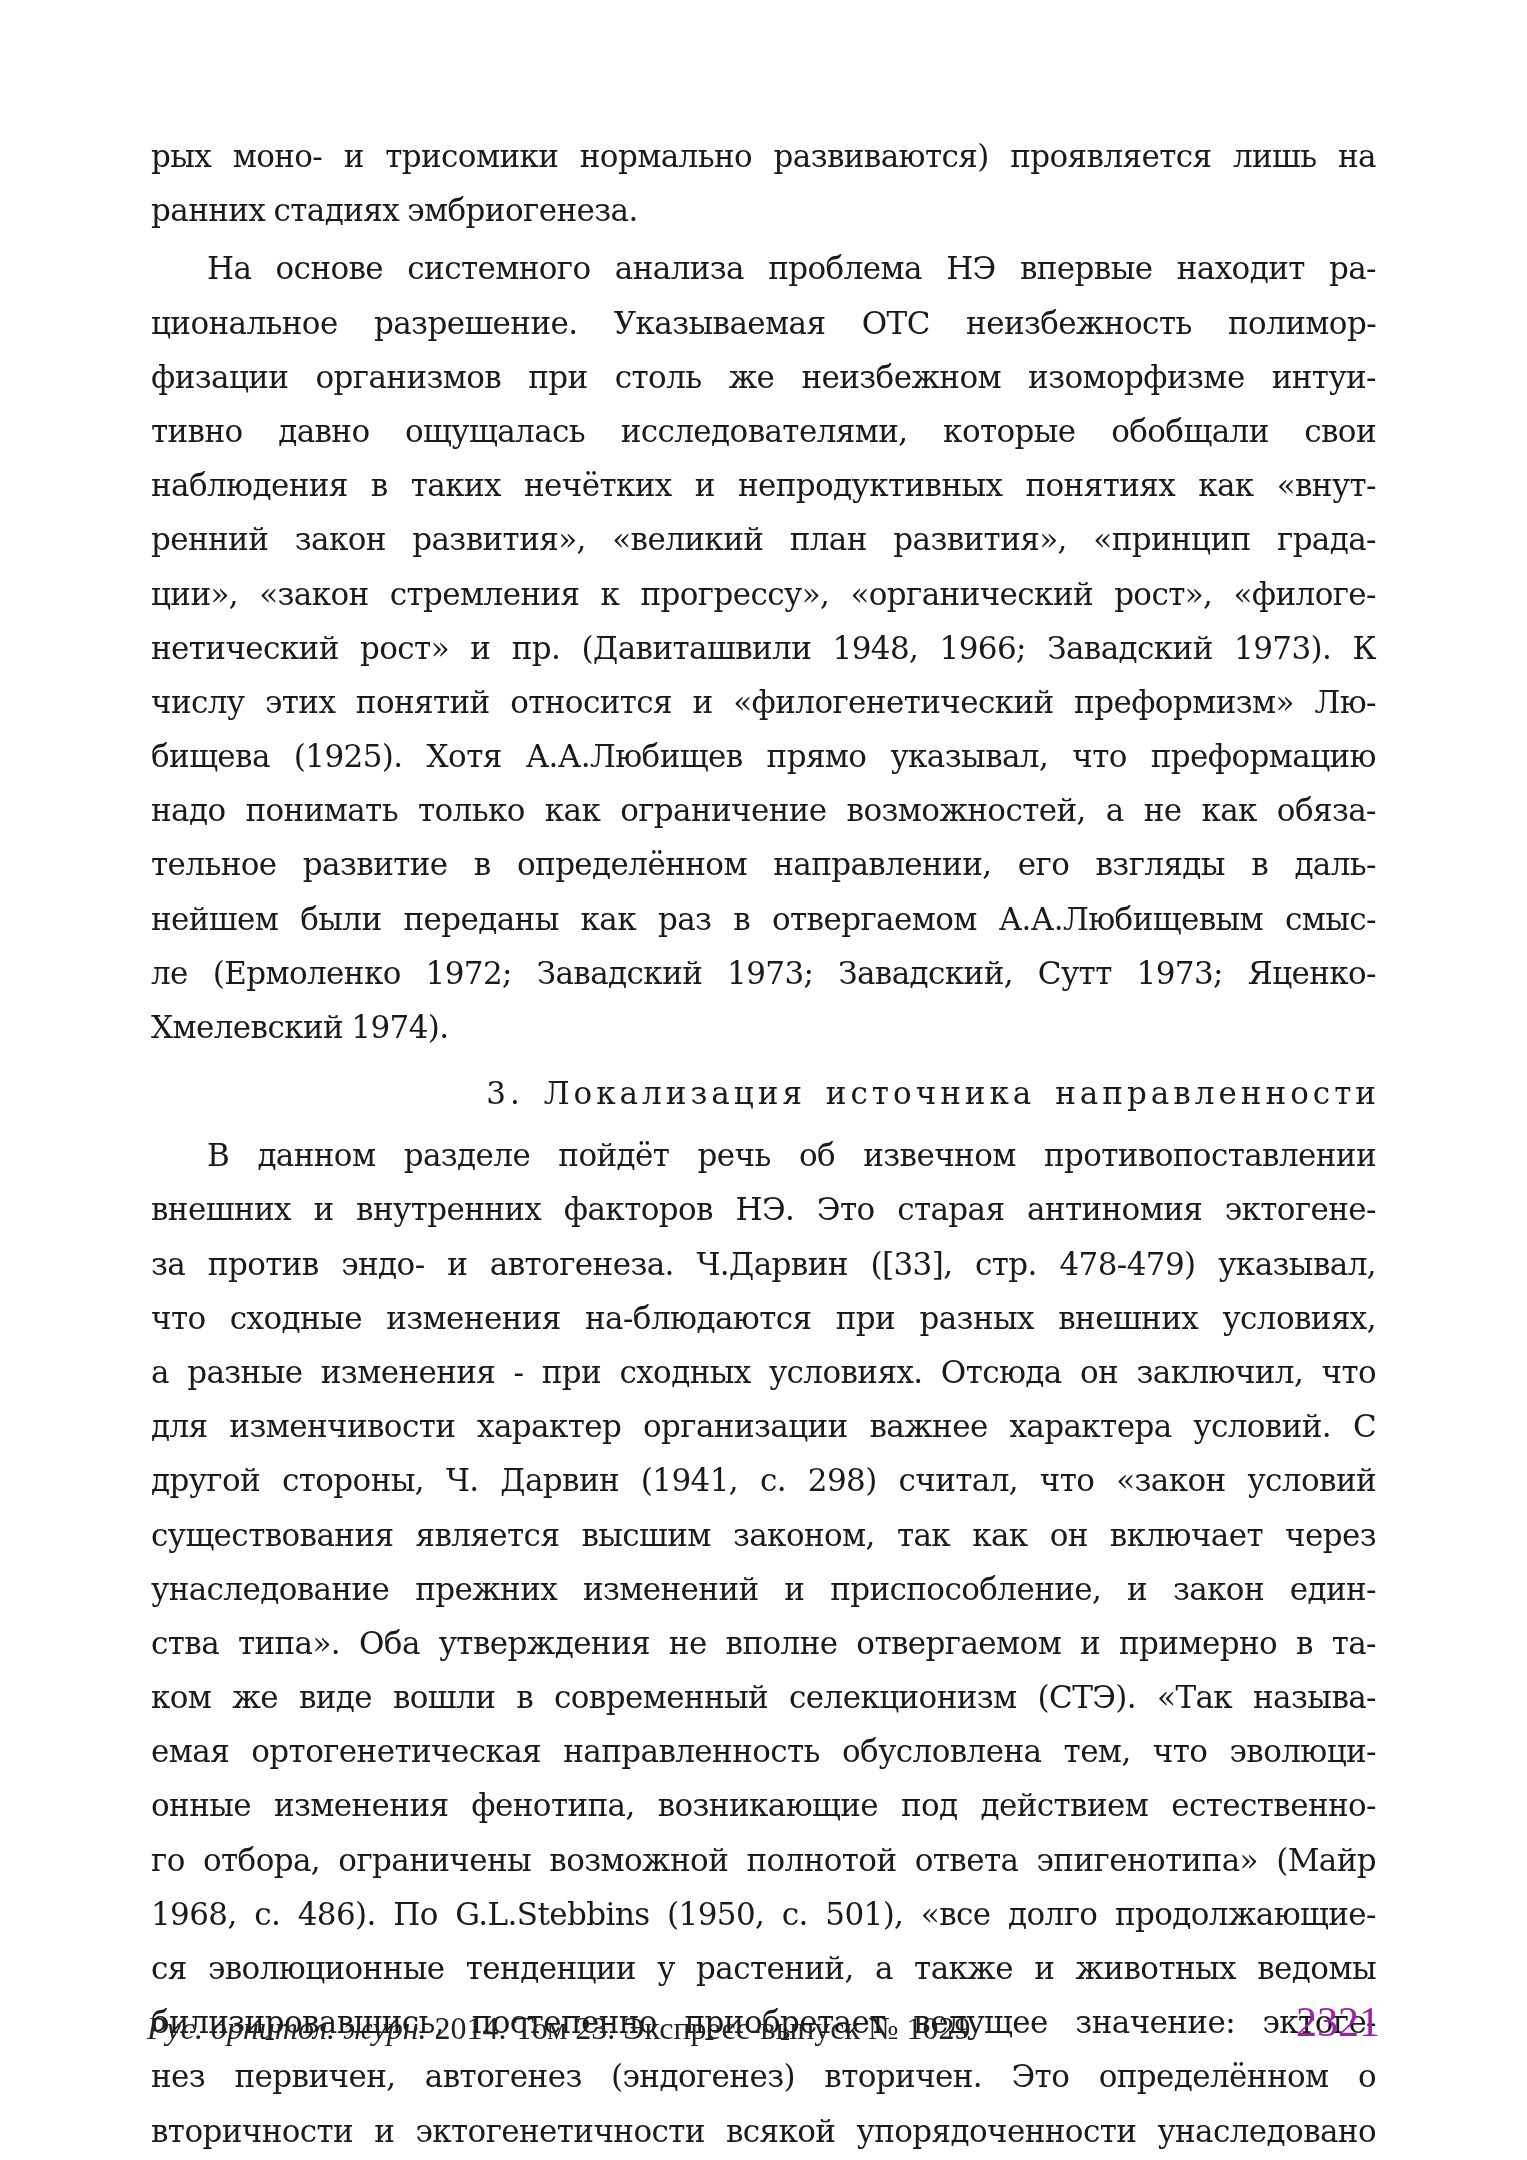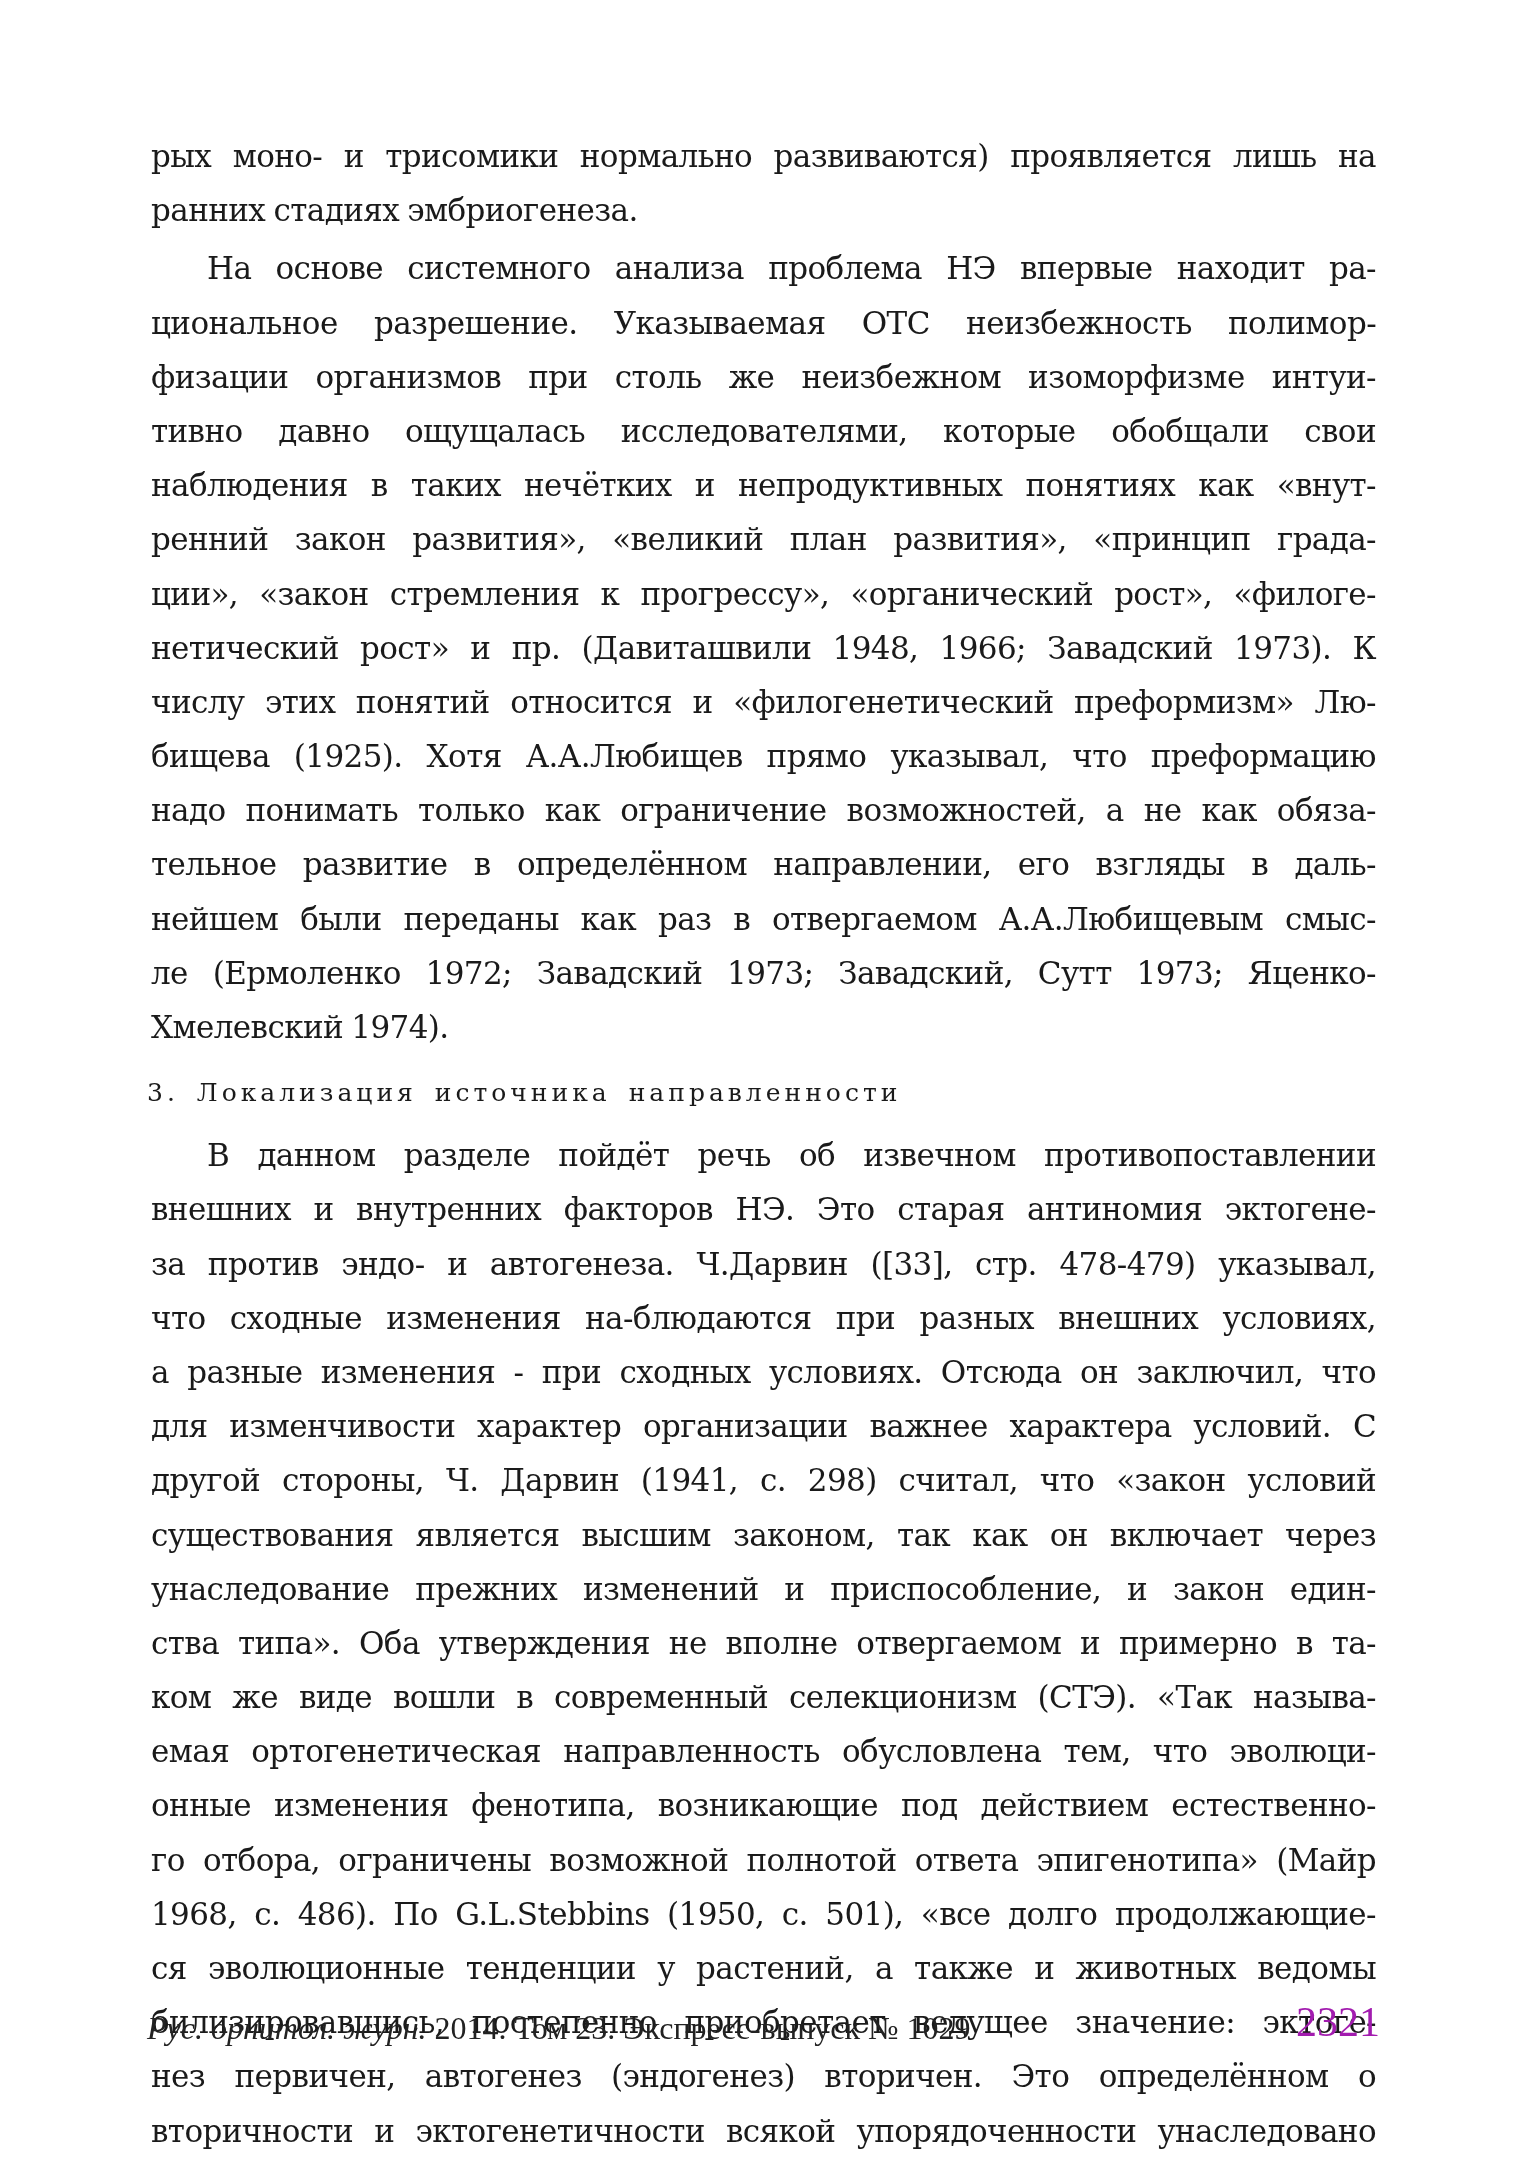--- a/index.html
+++ b/index.html
@@ -41,22 +41,22 @@
       text-align-last: left;
     }
     .line.indent {
       padding-left: 56px;
     }
     .heading {
       height: 62px;
       line-height: 62px;
       margin-top: 8px;
       margin-bottom: 2px;
-      text-align: left;
-      font-size: 25px;
+      text-align: right;
+      font-size: 31px;
       letter-spacing: 4px;
       word-spacing: 6px;
       white-space: nowrap;
     }
     .footer {
       position: absolute;
       left: 147px;
       top: 1998px;
       width: 1233px;
       height: 60px;

